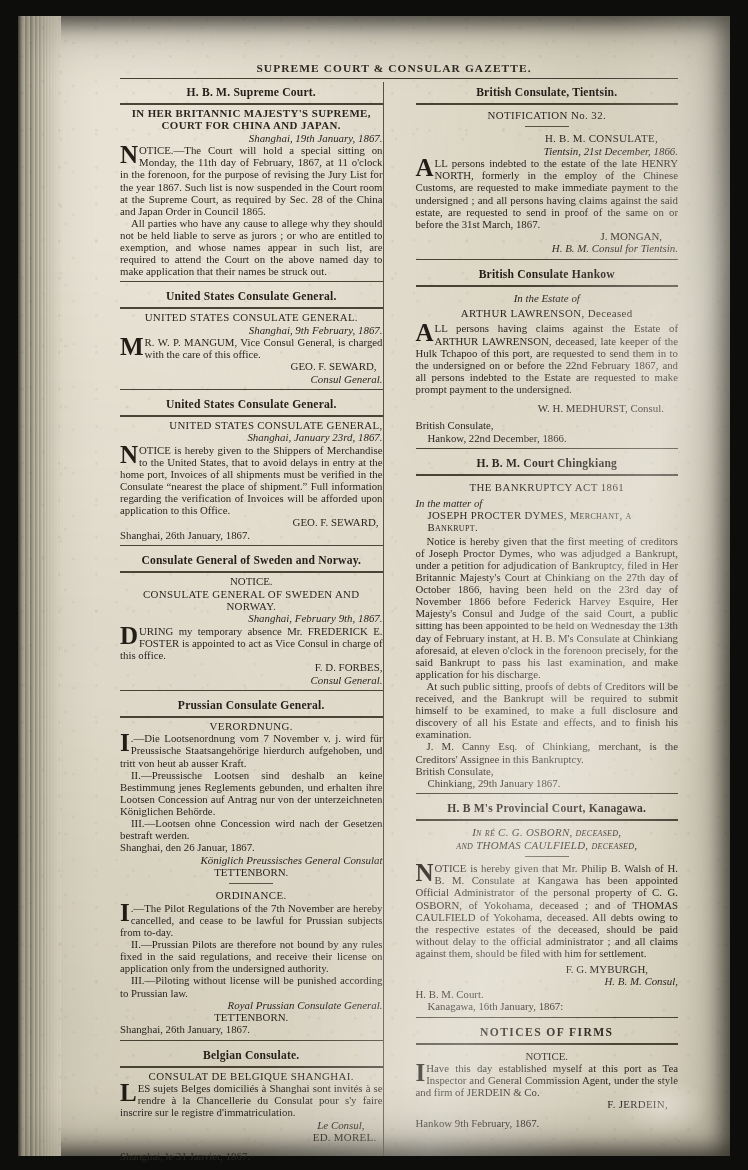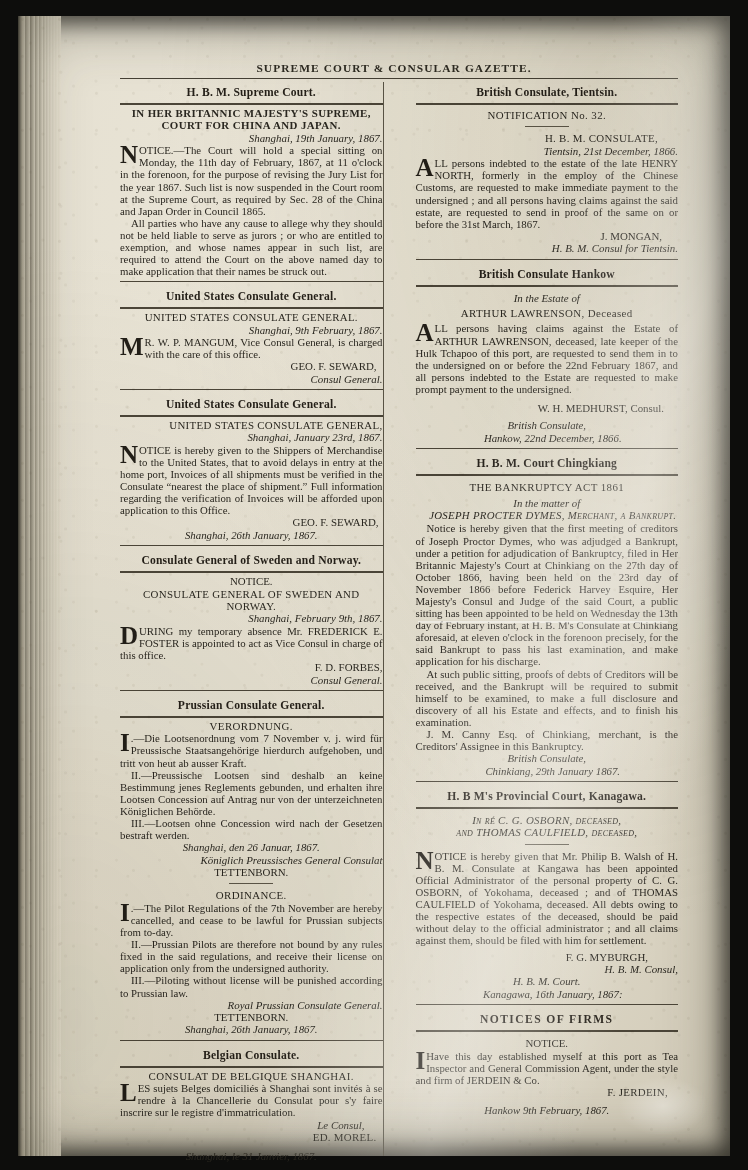--- a/index.html
+++ b/index.html
@@ -104,21 +104,21 @@
   p.body{
     font-size:10.8px;line-height:12.1px;
     margin:0 0 0 0;text-align:justify;
     text-justify:inter-word;
     hyphens:auto;
     color:#2a2620;
   }
   p.body.ind{text-indent:11px;}
   .right-line{text-align:right;font-size:10.9px;line-height:12.4px;}
   .right-line.ital{font-style:italic;}
-  .left-line{text-align:center;font-size:10.8px;line-height:12.4px;font-style:italic;}
+  .left-line{text-align:left;font-size:10.8px;line-height:12.4px;}
   .indent-line{padding-left:12px;}
   .center-line{text-align:center;font-size:10.9px;line-height:12.4px;}
 
   
   .dropwrap{position:relative;min-height:22px;}
   .dropwrap .dc{
     float:left;
     font-size:25px;line-height:19px;
     font-weight:bold;
     margin:1px 1px 0 0;

